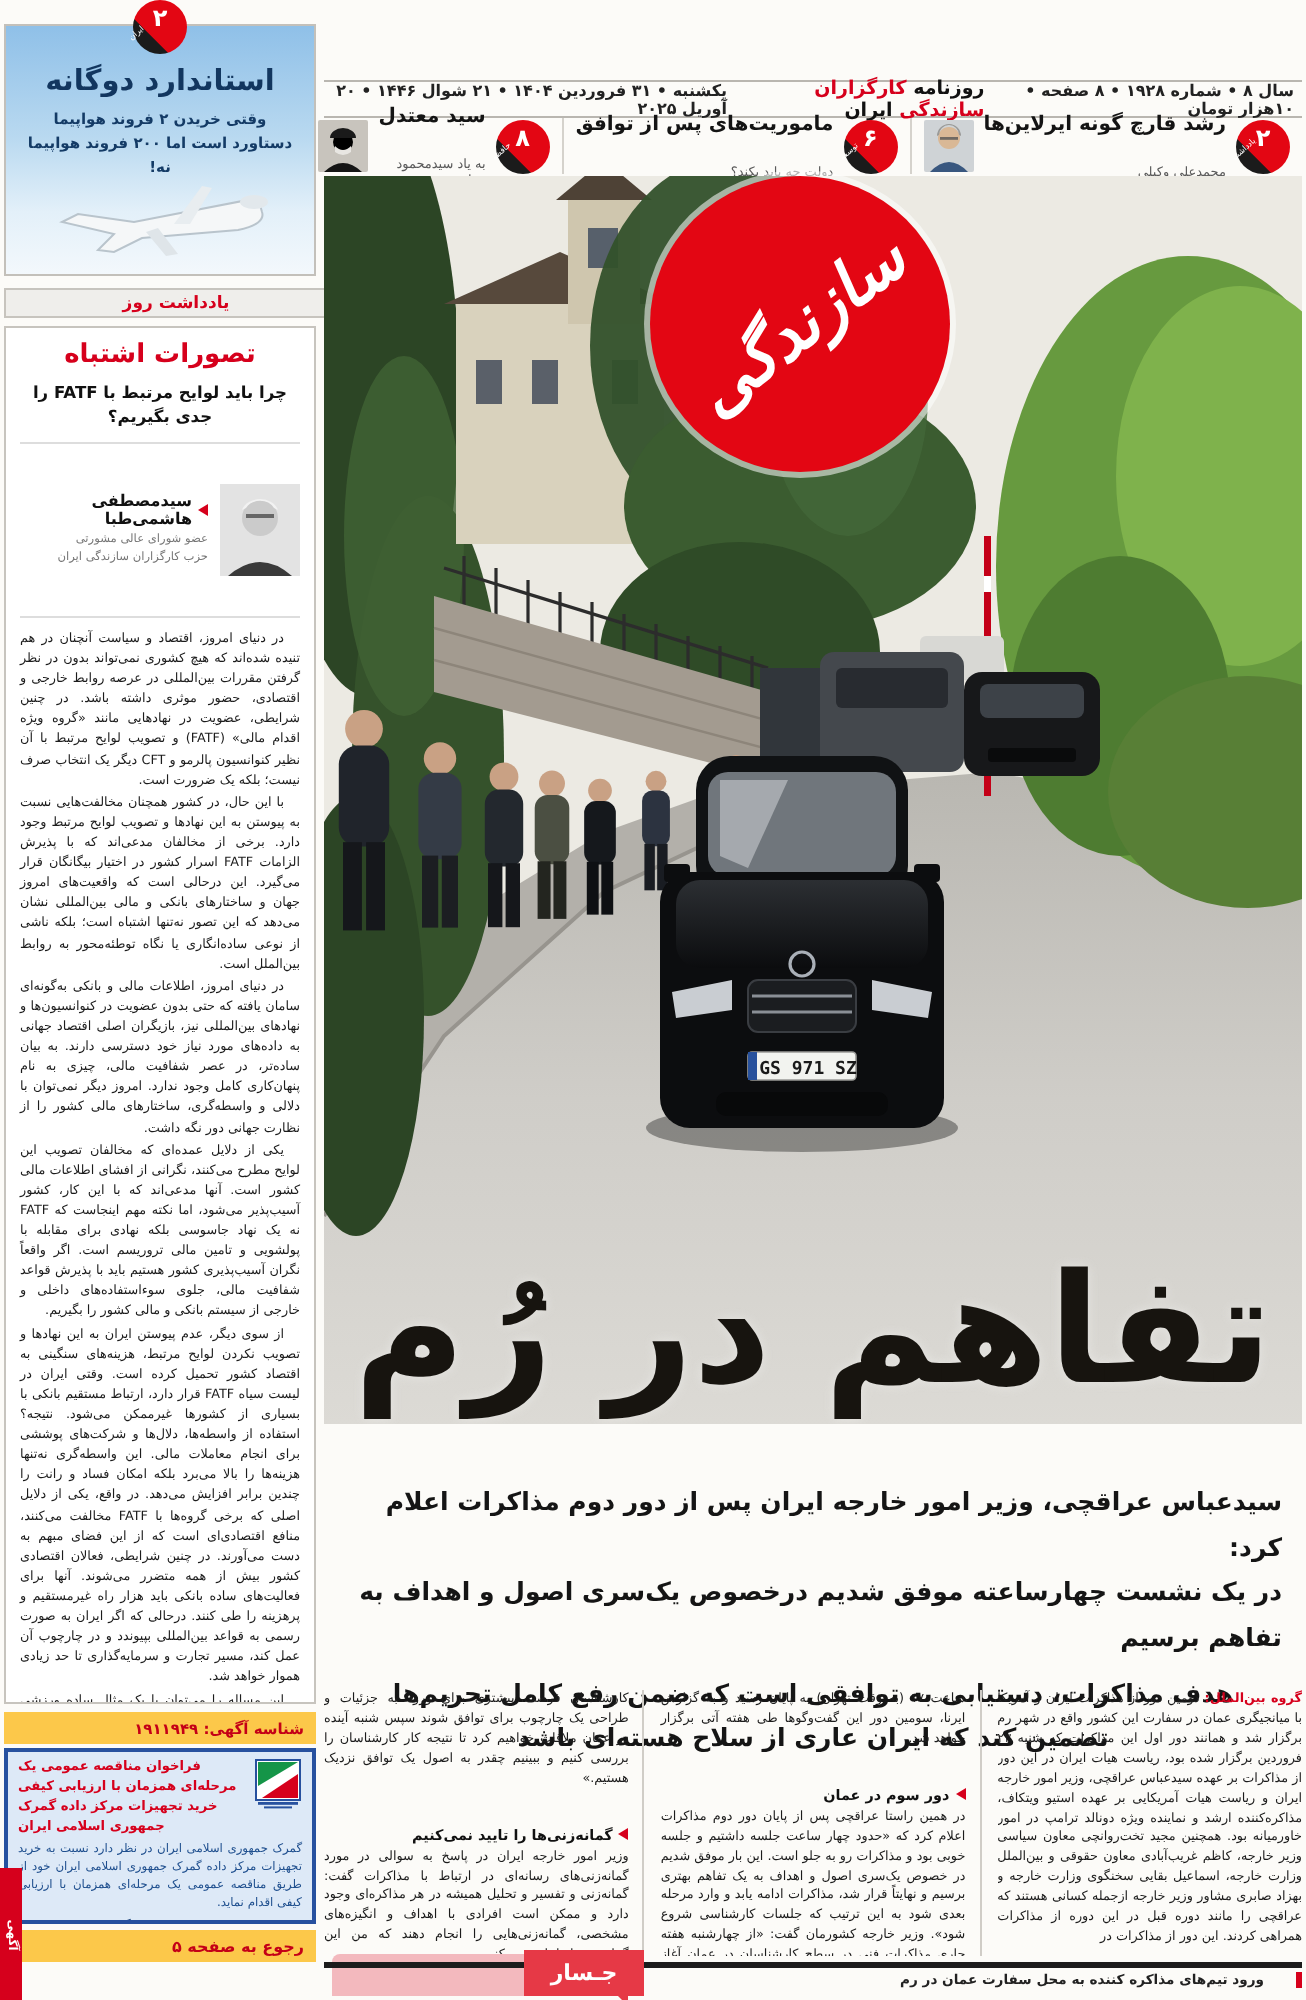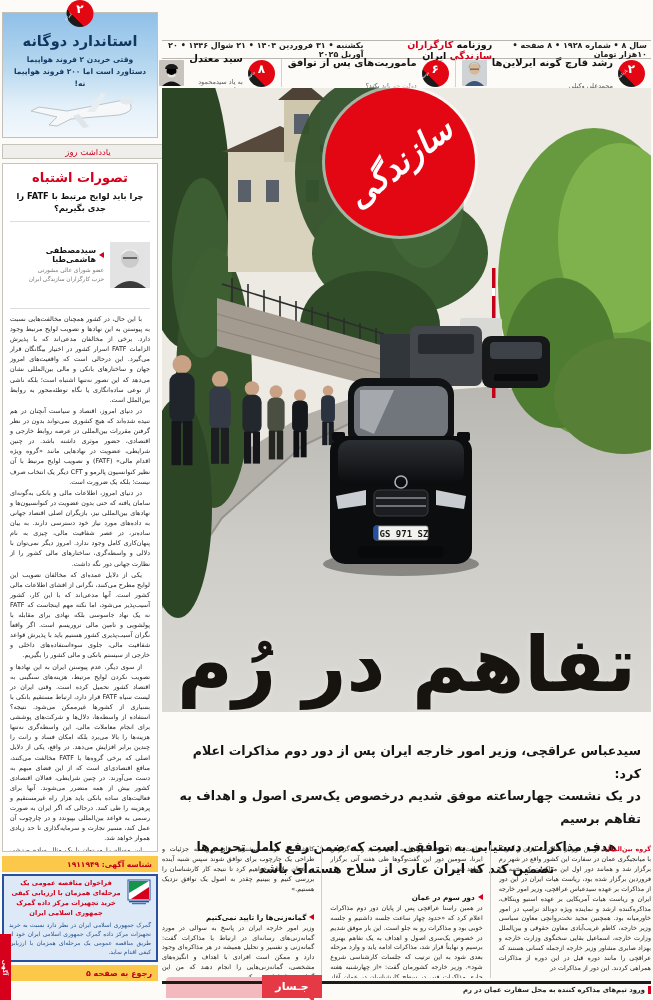--- a/index.html
+++ b/index.html
@@ -37,21 +37,21 @@
   .iran-card { left:2px; top:12px; width:156px; height:126px; border:1px solid #c3c0ba;
     background:linear-gradient(180deg,#8fc0e8 0%,#b9d9f0 45%,#e3f0f9 75%,#f3f8fc 100%);
     text-align:center; padding-top:20px; }
   .iran-card .badge { position:absolute; top:-13px; left:50%; transform:translateX(-50%); }
   .iran-title { font-size:14.5px; font-weight:bold; color:#12365f; }
   .iran-text  { font-size:7.5px; font-weight:bold; color:#143b66; margin-top:5px; line-height:1.6; padding:0 8px; }
   .iran-plane { position:absolute; bottom:4px; left:6px; width:144px; height:52px; }
 
   .note-bar { left:2px; top:144px; width:172px; height:15px; background:#efeeeb;
     border:1px solid #c7c4be; display:flex; align-items:center; justify-content:center;
-    font-size:8.5px; font-weight:normal; color:#d6001c; }
+    font-size:8.5px; font-weight:bold; color:#d6001c; }
   .note-card { left:2px; top:163px; width:156px; height:689px; background:#fff;
     border:1px solid #c7c4be; padding:6px 7px; overflow:hidden; }
   .note-title { text-align:center; color:#d6001c; font-weight:bold; font-size:13px; }
   .note-sub { text-align:center; font-size:8.3px; font-weight:bold; color:#111;
     margin:5px 0 6px; line-height:1.5; }
   .author-row { border-top:1px solid #ddd; border-bottom:1px solid #ddd; padding:20px 0;
     display:flex; gap:6px; align-items:center; margin-bottom:5px; }
   .author-photo { width:40px; height:46px; flex:0 0 auto; }
   .author-meta { flex:1; }
   .author-name { font-size:8px; font-weight:bold; color:#111; display:flex; align-items:center; gap:3px; }
@@ -63,21 +63,21 @@
   .continue { color:#d6001c; font-size:6.6px; font-weight:bold;
     border-right:2.5px solid #d6001c; padding-right:3px; margin-top:2px; }
 
   .id-strip { left:2px; top:856px; width:156px; height:16px; background:#fcc84a;
     display:flex; align-items:center; padding:0 6px;
     font-size:7.5px; font-weight:bold; color:#c40017; }
   .ad-box { left:2px; top:874px; width:156px; height:88px; background:#dde9f7;
     border:2px solid #27519f; padding:3px 5px; overflow:hidden; }
   .ad-head { display:flex; gap:4px; align-items:flex-start; }
   .ad-logo { width:24px; height:26px; flex:0 0 auto; }
-  .ad-title { flex:1; text-align:center; color:#d6001c; font-weight:bold; font-size:6.6px; line-height:1.5; }
+  .ad-title { flex:1; text-align:left; color:#d6001c; font-weight:bold; font-size:6.6px; line-height:1.5; }
   .ad-body { font-size:5.9px; color:#20508f; text-align:justify; line-height:1.55; margin-top:2px; }
   .ad-footer { text-align:center; font-size:6.2px; font-weight:bold; color:#123a73; margin-top:2px; line-height:1.5; }
   .goto-strip { left:2px; top:965px; width:156px; height:16px; background:#fcc84a;
     display:flex; align-items:center; padding:0 6px;
     font-size:8px; font-weight:bold; color:#c40017; }
   .side-ribbon { left:0; top:934px; width:11px; height:66px; background:#d6001c;
     display:flex; align-items:center; justify-content:center; }
   .side-ribbon span { color:#fff; font-size:6px; font-weight:bold; transform:rotate(90deg); white-space:nowrap; }
 
   
@@ -109,21 +109,21 @@
   
   .black-line { left:162px; top:981px; width:489px; height:3px; background:#1c1c1c; }
   .tag-band { left:166px; top:977px; width:156px; height:21px; background:#f3b9be; border-radius:4px 4px 0 0; }
   .tag { left:262px; top:975px; width:60px; height:23px; background:#e63946;
     display:flex; align-items:center; justify-content:center; }
   .tag span { color:#fff; font-weight:bold; font-size:11px; }
   .tag::after { content:""; position:absolute; bottom:-5px; right:8px; border:5px solid transparent;
     border-top-color:#e63946; border-right-color:#e63946; }
   .caption { left:162px; top:986px; width:489px; text-align:left; direction:rtl;
     font-size:6.8px; font-weight:bold; color:#222; display:flex; justify-content:flex-start;
-    align-items:center; gap:3px; flex-direction:row; }
+    align-items:center; gap:16px; flex-direction:row; }
   .caption .bar { width:3px; height:8px; background:#d6001c; display:inline-block; }
 </style>
 </head>
 <body>
 
 <div class="page">
 
   <div class="abs masthead">
     <div class="mh-info">سال ۸ • شماره ۱۹۲۸ • ۸ صفحه • ۱۰هزار تومان</div>
     <div class="mh-name">
@@ -223,22 +223,22 @@
           <span class="red-tri"></span>
           <span>سیدمصطفی هاشمی‌طبا</span>
         </div>
         <div class="author-aff">
           <div>عضو شورای عالی مشورتی</div>
           <div>حزب کارگزاران سازندگی ایران</div>
         </div>
       </div>
     </div>
     <div class="note-body">
+      <p>در دنیای امروز، اقتصاد و سیاست آنچنان در هم تنیده شده‌اند که هیچ کشوری نمی‌تواند بدون در نظر گرفتن مقررات بین‌المللی در عرصه روابط خارجی و اقتصادی، حضور موثری داشته باشد. در چنین شرایطی، عضویت در نهادهایی مانند «گروه ویژه اقدام مالی» (FATF) و تصویب لوایح مرتبط با آن نظیر کنوانسیون پالرمو و CFT دیگر یک انتخاب صرف نیست؛ بلکه یک ضرورت است.</p>
       <p>با این حال، در کشور همچنان مخالفت‌هایی نسبت به پیوستن به این نهادها و تصویب لوایح مرتبط وجود دارد. برخی از مخالفان مدعی‌اند که با پذیرش الزامات FATF اسرار کشور در اختیار بیگانگان قرار می‌گیرد. این درحالی است که واقعیت‌های امروز جهان و ساختارهای بانکی و مالی بین‌المللی نشان می‌دهد که این تصور نه‌تنها اشتباه است؛ بلکه ناشی از نوعی ساده‌انگاری یا نگاه توطئه‌محور به روابط بین‌الملل است.</p>
-      <p>در دنیای امروز، اقتصاد و سیاست آنچنان در هم تنیده شده‌اند که هیچ کشوری نمی‌تواند بدون در نظر گرفتن مقررات بین‌المللی در عرصه روابط خارجی و اقتصادی، حضور موثری داشته باشد. در چنین شرایطی، عضویت در نهادهایی مانند «گروه ویژه اقدام مالی» (FATF) و تصویب لوایح مرتبط با آن نظیر کنوانسیون پالرمو و CFT دیگر یک انتخاب صرف نیست؛ بلکه یک ضرورت است.</p>
       <p>در دنیای امروز، اطلاعات مالی و بانکی به‌گونه‌ای سامان یافته که حتی بدون عضویت در کنوانسیون‌ها و نهادهای بین‌المللی نیز، بازیگران اصلی اقتصاد جهانی به داده‌های مورد نیاز خود دسترسی دارند. به بیان ساده‌تر، در عصر شفافیت مالی، چیزی به نام پنهان‌کاری کامل وجود ندارد. امروز دیگر نمی‌توان با دلالی و واسطه‌گری، ساختارهای مالی کشور را از نظارت جهانی دور نگه داشت.</p>
       <p>یکی از دلایل عمده‌ای که مخالفان تصویب این لوایح مطرح می‌کنند، نگرانی از افشای اطلاعات مالی کشور است. آنها مدعی‌اند که با این کار، کشور آسیب‌پذیر می‌شود، اما نکته مهم اینجاست که FATF نه یک نهاد جاسوسی بلکه نهادی برای مقابله با پولشویی و تامین مالی تروریسم است. اگر واقعاً نگران آسیب‌پذیری کشور هستیم باید با پذیرش قواعد شفافیت مالی، جلوی سوءاستفاده‌های داخلی و خارجی از سیستم بانکی و مالی کشور را بگیریم.</p>
       <p>از سوی دیگر، عدم پیوستن ایران به این نهادها و تصویب نکردن لوایح مرتبط، هزینه‌های سنگینی به اقتصاد کشور تحمیل کرده است. وقتی ایران در لیست سیاه FATF قرار دارد، ارتباط مستقیم بانکی با بسیاری از کشورها غیرممکن می‌شود. نتیجه؟ استفاده از واسطه‌ها، دلال‌ها و شرکت‌های پوششی برای انجام معاملات مالی. این واسطه‌گری نه‌تنها هزینه‌ها را بالا می‌برد بلکه امکان فساد و رانت را چندین برابر افزایش می‌دهد. در واقع، یکی از دلایل اصلی که برخی گروه‌ها با FATF مخالفت می‌کنند، منافع اقتصادی‌ای است که از این فضای مبهم به دست می‌آورند. در چنین شرایطی، فعالان اقتصادی کشور بیش از همه متضرر می‌شوند. آنها برای فعالیت‌های ساده بانکی باید هزار راه غیرمستقیم و پرهزینه را طی کنند. درحالی که اگر ایران به صورت رسمی به قواعد بین‌المللی بپیوندد و در چارچوب آن عمل کند، مسیر تجارت و سرمایه‌گذاری تا حد زیادی هموار خواهد شد.</p>
       <p>این مساله را می‌توان با یک مثال ساده ورزشی توضیح داد: فرض کنید تیم ملی یک کشور می‌خواهد در مسابقات بین‌المللی شرکت کند اما می‌گوید فقط قوانینی را رعایت می‌کنم که خودم قبول دارم. چنین تیمی اصلاً اجازه ورود به مسابقات را نخواهد یافت. در اقتصاد جهانی نیز چنین است: قواعد بازی را باید پذیرفت تا بتوان وارد زمین شد.</p>
 
     </div>
   </div>
 
   <div class="abs id-strip">شناسه آگهی: ۱۹۱۱۹۴۹</div>
 

